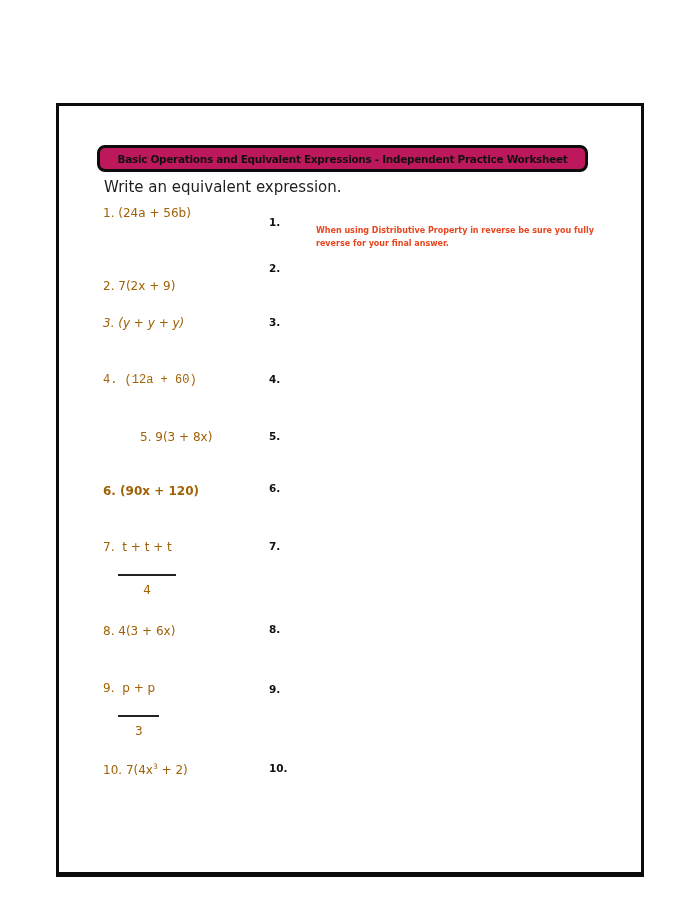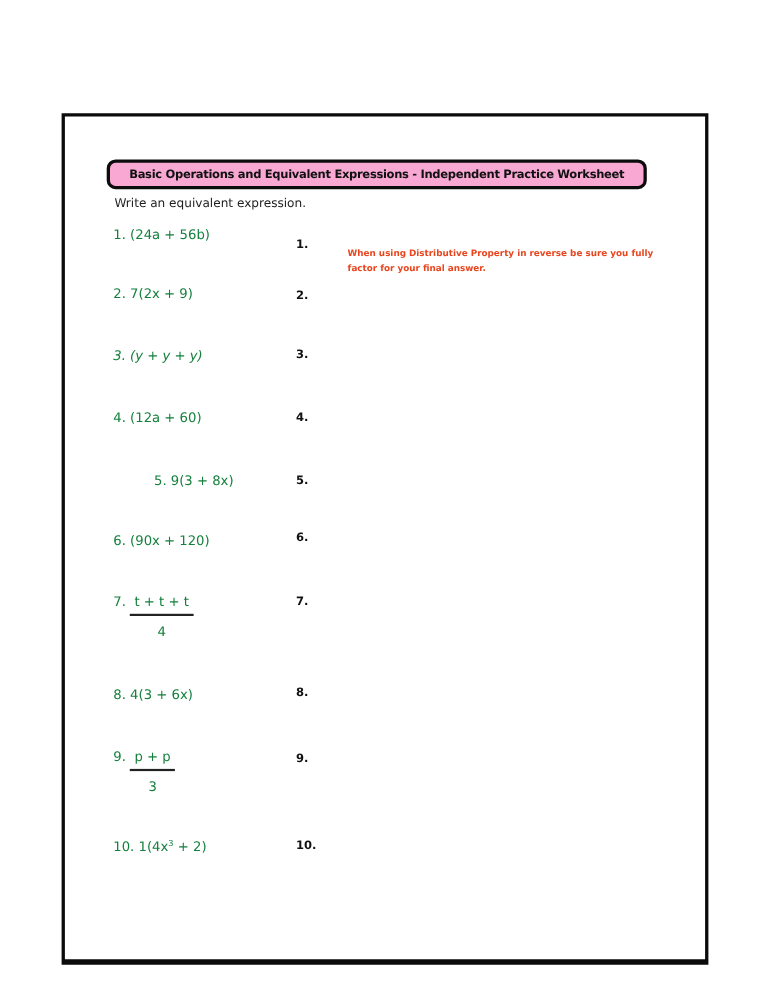--- a/index.html
+++ b/index.html
@@ -8,75 +8,75 @@
     font-family:"DejaVu Sans", sans-serif;color:#1e1e1e;overflow:hidden;
   }
   .frame{
     position:absolute;left:56px;top:103px;width:588px;height:774px;
     box-sizing:border-box;background:#ffffff;
     border:3px solid #0b0b0b;border-bottom-width:5px;
   }
   .title-box{
     position:absolute;left:97px;top:145px;width:491px;height:27px;
     box-sizing:border-box;border:3px solid #0c0c0c;border-radius:8px;
-    background:#f9a8d4;display:flex;align-items:center;justify-content:center;
+    background:#be185d;display:flex;align-items:center;justify-content:center;
     font-weight:bold;font-size:10.5px;letter-spacing:-0.3px;color:#111111;
     white-space:nowrap;
   }
   .instruction{
-    position:absolute;left:104px;top:178px;font-size:11px;color:#1e1e1e;
+    position:absolute;left:104px;top:178px;font-size:15px;color:#1e1e1e;
     white-space:nowrap;
   }
   .note{
     position:absolute;left:316px;top:177px;width:330px;
     font-size:8px;font-weight:bold;color:#e8461f;line-height:13px;margin-top:47px;
   }
   .expr{
-    position:absolute;left:103px;font-size:12px;color:#15803d;white-space:nowrap;
+    position:absolute;left:103px;font-size:12px;color:#a16207;white-space:nowrap;
   }
   .ans{
     position:absolute;left:269px;font-size:10.5px;font-weight:bold;color:#111111;
     white-space:nowrap;
   }
   .ablank{display:inline-block;width:140px;height:14px;vertical-align:middle;}
   .frac{display:inline-block;text-align:center;vertical-align:top;}
-  .fnum{display:block;padding:0 4px 4px 4px;border-bottom:2px solid #222222;}
+  .fnum{display:block;padding:0 4px 20px 4px;border-bottom:2px solid #222222;}
   .fden{display:block;padding-top:7px;}
   .expr sup{font-size:7.5px;line-height:0;}
 </style>
 </head>
 <body>
 
 <div class="frame"></div>
 
 <div class="title-box">
   <span>Basic Operations and Equivalent Expressions - Independent Practice Worksheet</span>
 </div>
 
 <div class="instruction">Write an equivalent expression.</div>
 
 <div class="note">
   <span>When using Distributive Property in reverse be sure you fully</span><br>
-  <span>factor for your final answer.</span>
+  <span>reverse for your final answer.</span>
 </div>
 
 <div id="problems">
     <div class="expr" style="top: 206px;"><span>1. </span><span>(24a + 56b)</span></div>
     <div class="ans" style="top: 216px;"><span class="alabel">1.</span><span class="ablank"></span></div>
-    <div class="expr" style="top: 260px;"><span>2. </span><span>7(2x + 9)</span></div>
+    <div class="expr" style="top: 279px;"><span>2. </span><span>7(2x + 9)</span></div>
     <div class="ans" style="top: 262px;"><span class="alabel">2.</span><span class="ablank"></span></div>
     <div class="expr" style="top: 316px; font-style: italic;"><span>3. </span><span>(y + y + y)</span></div>
     <div class="ans" style="top: 316px;"><span class="alabel">3.</span><span class="ablank"></span></div>
-    <div class="expr" style="top: 373px;"><span>4. </span><span>(12a + 60)</span></div>
+    <div class="expr" style="top: 373px; font-family: Liberation Mono, monospace;"><span>4. </span><span>(12a + 60)</span></div>
     <div class="ans" style="top: 373px;"><span class="alabel">4.</span><span class="ablank"></span></div>
     <div class="expr" style="top: 430px; margin-left: 37px;"><span>5. </span><span>9(3 + 8x)</span></div>
     <div class="ans" style="top: 430px;"><span class="alabel">5.</span><span class="ablank"></span></div>
-    <div class="expr" style="top: 484px;"><span>6. </span><span>(90x + 120)</span></div>
+    <div class="expr" style="top: 484px; font-weight: bold;"><span>6. </span><span>(90x + 120)</span></div>
     <div class="ans" style="top: 482px;"><span class="alabel">6.</span><span class="ablank"></span></div>
     <div class="expr" style="top: 540px;"><span>7. </span><span class="frac"><span class="fnum">t + t + t</span><span class="fden">4</span></span></div>
     <div class="ans" style="top: 540px;"><span class="alabel">7.</span><span class="ablank"></span></div>
     <div class="expr" style="top: 624px;"><span>8. </span><span>4(3 + 6x)</span></div>
     <div class="ans" style="top: 623px;"><span class="alabel">8.</span><span class="ablank"></span></div>
     <div class="expr" style="top: 681px;"><span>9. </span><span class="frac"><span class="fnum">p + p</span><span class="fden">3</span></span></div>
     <div class="ans" style="top: 683px;"><span class="alabel">9.</span><span class="ablank"></span></div>
-    <div class="expr" style="top: 763px;"><span>10. </span><span>1(4x</span><sup>3</sup><span> + 2)</span></div>
+    <div class="expr" style="top: 763px;"><span>10. </span><span>7(4x</span><sup>3</sup><span> + 2)</span></div>
     <div class="ans" style="top: 762px;"><span class="alabel">10.</span><span class="ablank"></span></div>
   </div>
 
 </body></html>

